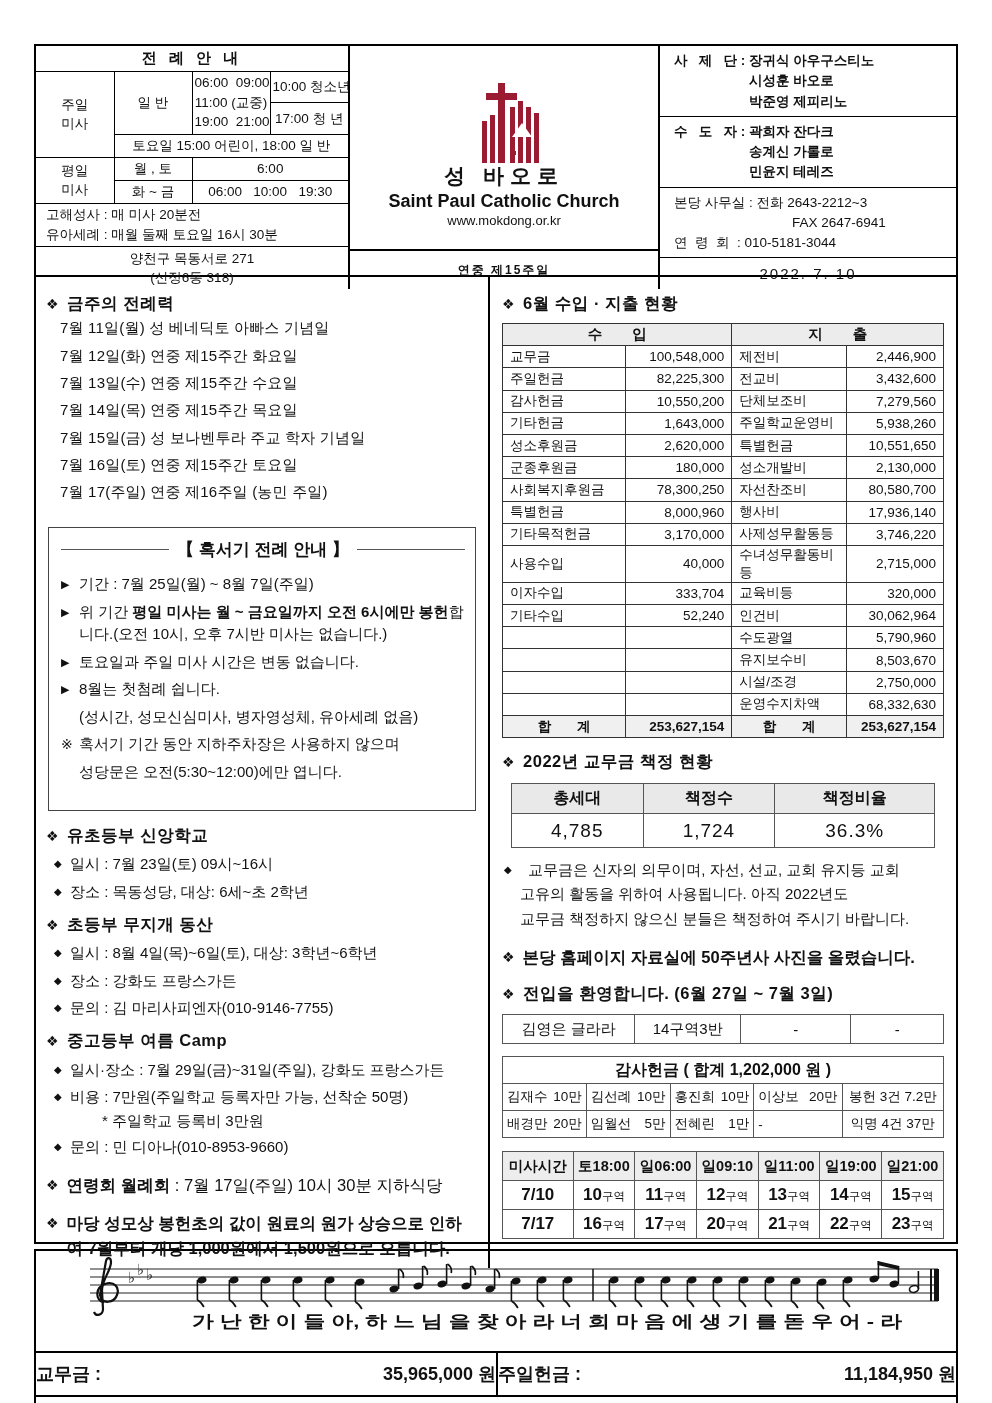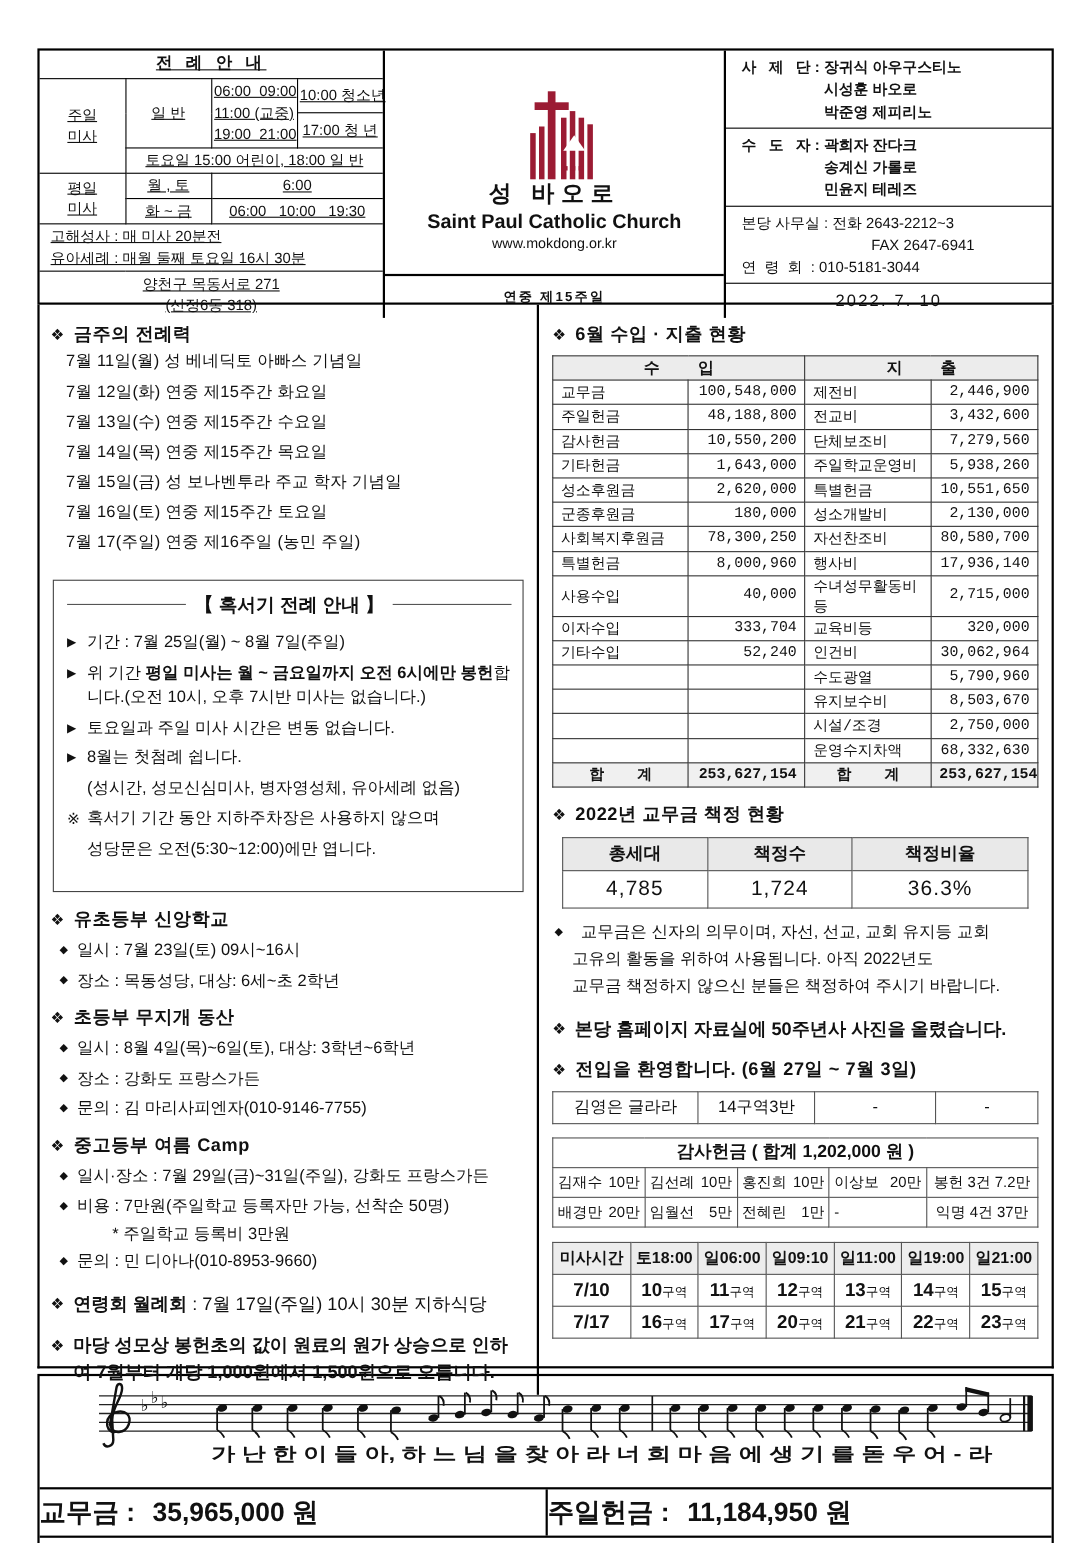--- a/index.html
+++ b/index.html
@@ -5,21 +5,21 @@
   * { margin:0; padding:0; box-sizing:border-box; }
   html,body { background:#fff; }
   body { font-family:"Liberation Sans","DejaVu Sans",sans-serif; color:#111; }
   .page { width:992px; height:1403px; padding:44px 34px 14px 34px; background:#fff; overflow:hidden; }
 
   
   .masthead { display:grid; grid-template-columns:312px 310px 1fr; border:2px solid #000; height:233px; }
   .mast-cell { border-left:2px solid #000; }
   .mast-cell:first-child { border-left:none; }
 
-  table.sched { width:100%; height:100%; border-collapse:collapse; font-size:13.5px; table-layout:fixed;text-decoration:underline; }
+  table.sched { width:100%; height:100%; border-collapse:collapse; font-size:13.5px; table-layout:fixed; }
   table.sched td { border:1.6px solid #000; text-align:center; vertical-align:middle; padding:1px 2px; white-space:pre; line-height:1.45; }
   table.sched tr:first-child td { border-top:none; }
   table.sched td:first-child { border-left:none; }
   table.sched td:last-child { border-right:none; }
   table.sched tr:last-child td { border-bottom:none; }
   .sched .ttl { font-size:15px; letter-spacing:4px; font-weight:600; height:25px; }
   .sched .lab { width:46px; }
   .sched .lft { text-align:left; padding-left:10px; }
 
   .logo-cell { display:flex; flex-direction:column; align-items:center; text-align:center; }
@@ -62,21 +62,21 @@
   .blist { margin-top:4px; }
   .b-line { font-size:15px; line-height:1.5; padding:2.5px 0 2.5px 8px; display:flex; }
   .b-blt { width:16px; flex:none; font-size:10px; padding-top:3px; }
   .b-sub { padding-left:56px; font-size:15px; padding-top:1px; padding-bottom:2px; }
 
   .inline-h { font-size:16.5px; margin-top:14px; display:flex; gap:8px; }
   .candle { font-size:16.5px; font-weight:700; line-height:1.55; margin-top:14px; display:flex; gap:8px; }
   .candle .dg,.inline-h .dg { font-size:14px; padding-top:2px; flex:none; }
 
   
-  table.fin { width:100%; border-collapse:collapse; margin-top:8px; font-family:Liberation Mono, monospace; font-size:13.5px; table-layout:fixed; }
+  table.fin { width:100%; border-collapse:collapse; margin-top:8px; font-family:Liberation Sans, sans-serif; font-size:13.5px; table-layout:fixed; }
   table.fin td,table.fin th { border:1px solid #333; height:22.2px; padding:0 7px; }
   table.fin th { background:#ececec; font-weight:600; font-size:14.5px; word-spacing:26px; }
   table.fin td.num { text-align:right; }
   table.fin tr.total td { background:#f0f0f0; font-weight:600; }
   table.fin tr.total td.cl { text-align:center; word-spacing:22px; }
 
   
   table.assess { width:96%; margin:10px auto 0 auto; border-collapse:collapse; text-align:center;padding-left:40px; }
   table.assess th { border:1px solid #555; background:#e9e9e9; font-size:16px; height:30px; font-weight:700; }
   table.assess td { border:1px solid #555; font-size:19px; height:34px; letter-spacing:1px; }
@@ -97,21 +97,21 @@
   table.zones td,table.zones th { border:1px solid #555; height:29px; text-align:center; }
   table.zones th { background:#ededed; font-size:14.5px; font-weight:700; }
   table.zones td .zn { font-size:17px; font-weight:700; }
   table.zones td .zu { font-size:11.5px; }
   table.zones td.day { font-size:17px; font-weight:700; }
 
   
   .footerbox { border:2px solid #000; margin-top:5px; }
   .musicwrap { padding:2px 6px; }
   .totals { display:grid; grid-template-columns:1fr 1fr; border-top:2px solid #000; }
-  .tot-cell { height:42px; display:flex; align-items:center; justify-content:flex-start; gap:16px; font-size:24px; font-weight:700; }
+  .tot-cell { height:42px; display:flex; align-items:center; justify-content:space-between; gap:16px; font-size:18px; font-weight:700; }
   .tot-cell + .tot-cell { border-left:2px solid #000; }
   .bankline { border-top:2px solid #000; height:33px; display:flex; align-items:center; justify-content:center; gap:6px; font-size:14.5px; font-weight:700; }
 </style>
 </head>
 <body>
 
 <div class="page">
 
   <header class="masthead">
 
@@ -375,21 +375,21 @@
 
               <tr>
                 <td>교무금</td>
                 <td class="num">100,548,000</td>
                 <td>제전비</td>
                 <td class="num">2,446,900</td>
               </tr>
 
               <tr>
                 <td>주일헌금</td>
-                <td class="num">48,188,800</td>
+                <td class="num">82,225,300</td>
                 <td>전교비</td>
                 <td class="num">3,432,600</td>
               </tr>
 
               <tr>
                 <td>감사헌금</td>
                 <td class="num">10,550,200</td>
                 <td>단체보조비</td>
                 <td class="num">7,279,560</td>
               </tr>
@@ -422,20 +422,26 @@
                 <td class="num">80,580,700</td>
               </tr>
 
               <tr>
                 <td>특별헌금</td>
                 <td class="num">8,000,960</td>
                 <td>행사비</td>
                 <td class="num">17,936,140</td>
               </tr>
 
+              <tr>
+                <td>기타목적헌금</td>
+                <td class="num">3,170,000</td>
+                <td>사제성무활동등</td>
+                <td class="num">3,746,220</td>
+              </tr>
 
               <tr>
                 <td>사용수입</td>
                 <td class="num">40,000</td>
                 <td>수녀성무활동비등</td>
                 <td class="num">2,715,000</td>
               </tr>
 
               <tr>
                 <td>이자수입</td>

